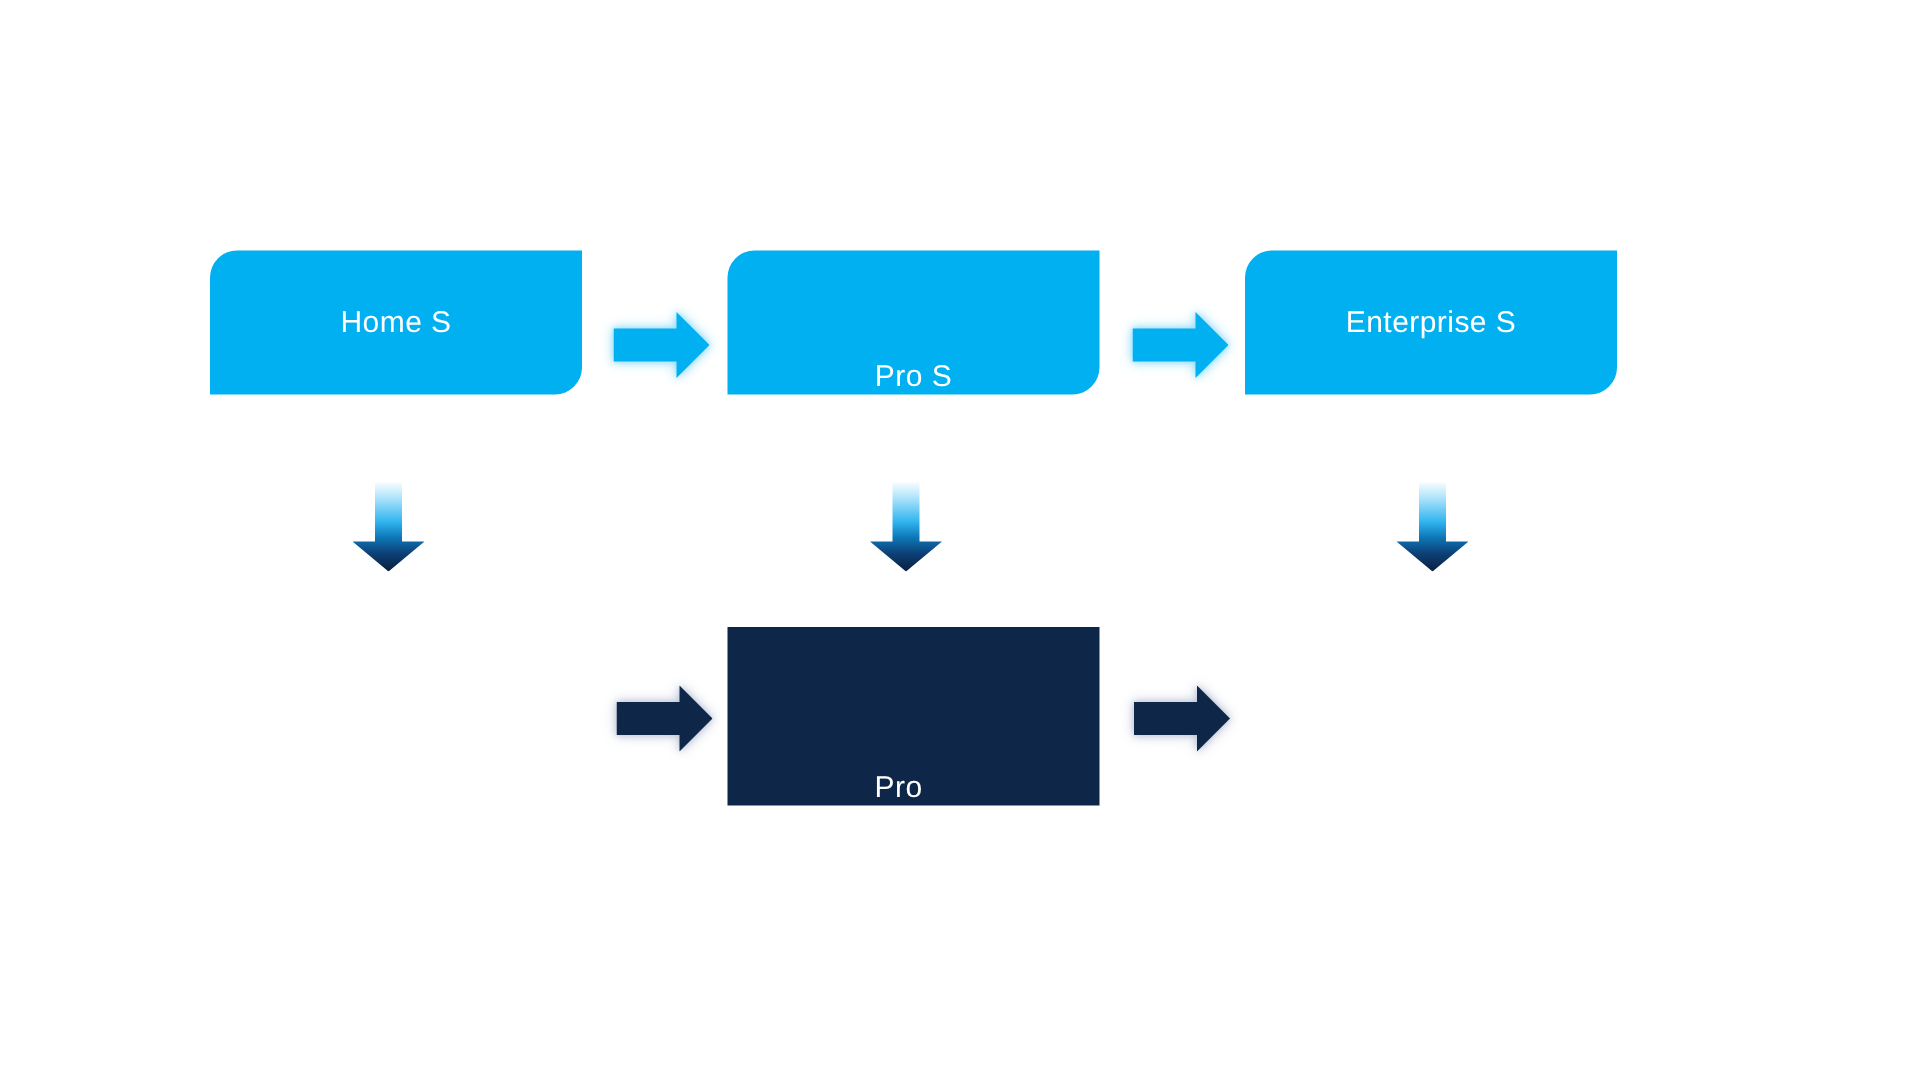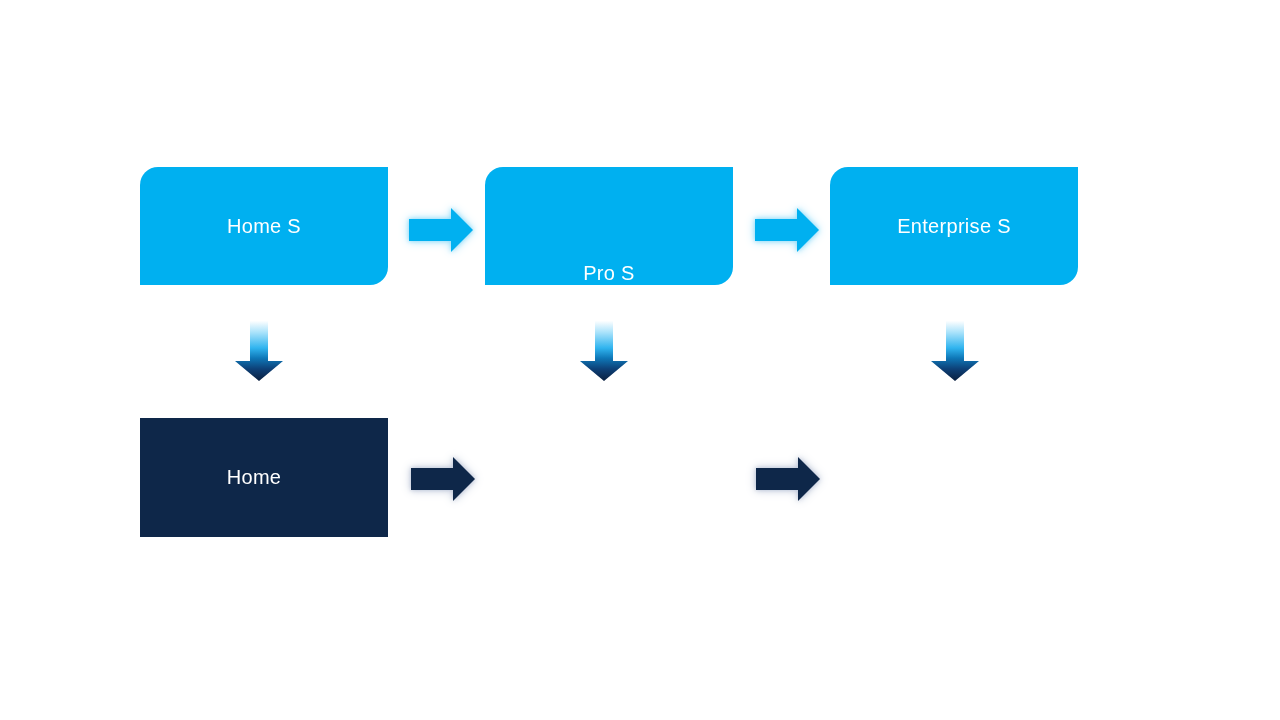--- a/index.html
+++ b/index.html
@@ -25,21 +25,21 @@
   }
   .box .label {
     color: #ffffff;
     font-size: 20px;
     font-weight: 400;
     letter-spacing: 0.3px;
     white-space: nowrap;
   }
   .box.top-row {
     top: 167px;
-    height: 118px;
+    height: 96px;
     background: #00B0F0;
     border-radius: 18px 0 18px 0;
   }
   .box.bottom-row {
     top: 418px;
     background: #0E2749;
     border-radius: 0;
   }
   .box.bottom-row .label {
     transform: translateX(-10px);
@@ -121,22 +121,22 @@
   <svg class="d-arrow d-col-0" viewBox="0 0 48 60">
     <path d="M15 0 V40 H0 L24 60 L48 40 H33 V0 Z" fill="url(#gradDown)"></path>
   </svg>
   <svg class="d-arrow d-col-1" viewBox="0 0 48 60">
     <path d="M15 0 V40 H0 L24 60 L48 40 H33 V0 Z" fill="url(#gradDown)"></path>
   </svg>
   <svg class="d-arrow d-col-2" viewBox="0 0 48 60">
     <path d="M15 0 V40 H0 L24 60 L48 40 H33 V0 Z" fill="url(#gradDown)"></path>
   </svg>
 
-  <div class="box bottom-row col-0">
-    <span class="label">Home</span>
+  <div class="box bottom-row col-1">
+    <span class="label">Pro</span>
   </div>
 
   <svg class="h-arrow dark row-bottom h-gap-0b" viewBox="0 0 64 44">
     <path d="M0 11 H42 V0 L64 22 L42 44 V33 H0 Z" fill="#0E2749"></path>
   </svg>
   <svg class="h-arrow dark row-bottom h-gap-1b" viewBox="0 0 64 44">
     <path d="M0 11 H42 V0 L64 22 L42 44 V33 H0 Z" fill="#0E2749"></path>
   </svg>
 
 </div>

